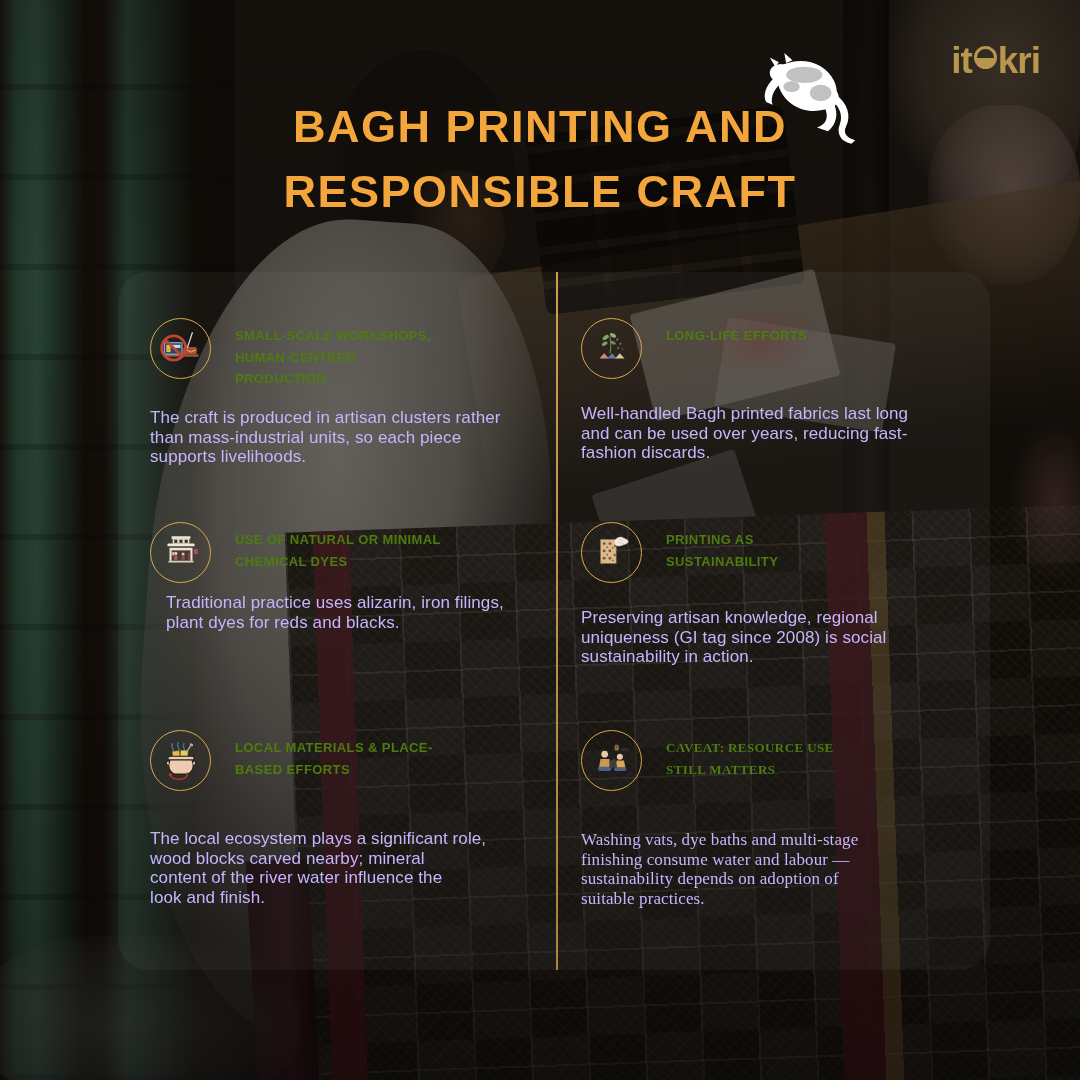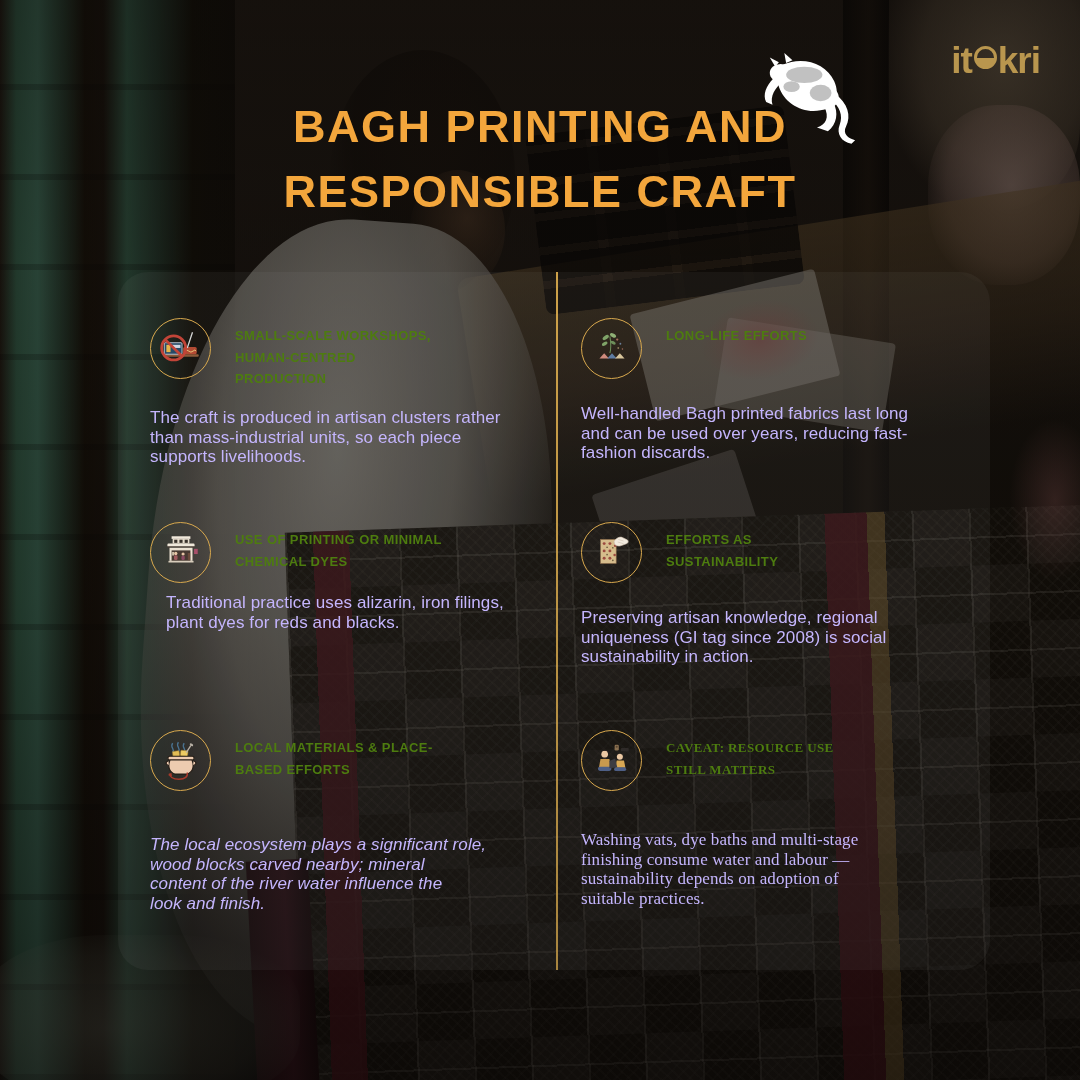--- a/index.html
+++ b/index.html
@@ -213,21 +213,21 @@
           <circle cx="17" cy="22.5" r="1.6" fill="#e8c5a5"></circle>
           <rect x="15.3" y="24.2" width="3.4" height="4.5" rx="1.2" fill="#a05a5e"></rect>
           <circle cx="24" cy="23" r="1.5" fill="#e8c5a5"></circle>
           <rect x="22.4" y="24.6" width="3.2" height="4.2" rx="1.2" fill="#8a4a62"></rect>
           <rect x="13.6" y="21" width="1.6" height="3.4" fill="#e0d0b8"></rect>
           <rect x="28.5" y="22" width="2.2" height="7" fill="#6a4a3a"></rect>
           <rect x="34.5" y="18" width="3.5" height="5" fill="#a8506a"></rect>
           <rect x="10" y="29.5" width="24" height="1.6" fill="#d8cdbc"></rect>
         </svg>
       </div>
-      <div class="feat-title">USE OF PRINTING OR MINIMAL
+      <div class="feat-title">USE OF NATURAL OR MINIMAL
 CHEMICAL DYES</div>
     </div>
     <div class="feat-body" style="top:71px;margin-left:16px;">Traditional practice uses alizarin, iron filings,
 plant dyes for reds and blacks.</div>
   </div>
 
   <div class="abs feature" style="left:581px;top:522px;">
     <div class="feat-head">
       <div class="icon-circle">
         <svg viewBox="0 0 44 44" width="46" height="46">
@@ -245,21 +245,21 @@
           <g fill="#6a5a3a">
             <circle cx="17.3" cy="16.5" r="0.8"></circle>
               <circle cx="22.8" cy="17" r="0.8"></circle>
             <circle cx="17.3" cy="23.5" r="0.8"></circle>
               <circle cx="22.8" cy="29" r="0.8"></circle>
           </g>
           <path d="M24 11 c2 -3.5 5.5 -5 8 -3.8 l4.5 2.2 c1.6 1 1.1 3.2 -0.6 3.7 l-5.5 2 c-2.2 .7 -4.6 0 -6 -1.8 z" fill="#f2ebdf" stroke="#c8b8a8" stroke-width="0.6"></path>
           <path d="M28 9 l5 1.5 M27.5 11.5 l5.5 1.6" stroke="#c8b8a8" stroke-width="0.5" fill="none"></path>
         </svg>
       </div>
-      <div class="feat-title">EFFORTS AS
+      <div class="feat-title">PRINTING AS
 SUSTAINABILITY</div>
     </div>
     <div class="feat-body" style="top:86px;">Preserving artisan knowledge, regional
 uniqueness (GI tag since 2008) is social
 sustainability in action.</div>
   </div>
 
   <div class="abs feature" style="left:150px;top:730px;">
     <div class="feat-head">
       <div class="icon-circle">
@@ -275,21 +275,21 @@
           <path d="M11.5 21 h21 c2.5 6 .8 11.5 -4.5 13.5 h-12 c-5.3 -2 -7 -7.5 -4.5 -13.5 z" fill="#edcbb0" stroke="#241c16" stroke-width="1.1"></path>
           <path d="M10 22 c-3 .2 -3 4.2 .5 4" stroke="#241c16" stroke-width="1" fill="#edcbb0"></path>
           <path d="M34 22 c3 .2 3 4.2 -.5 4" stroke="#241c16" stroke-width="1" fill="#edcbb0"></path>
           <path d="M28 33 q1 6 -8 6.5 q-8.5 0 -9 -5.5" stroke="#a83a2c" stroke-width="1.4" fill="none"></path>
           <polygon points="9.5,35.5 12.8,33.3 13.4,36.8" fill="#a83a2c"></polygon>
         </svg>
       </div>
       <div class="feat-title">LOCAL MATERIALS &amp; PLACE-
 BASED EFFORTS</div>
     </div>
-    <div class="feat-body" style="top:105px;font-style:italic;">The local ecosystem plays a significant role,
+    <div class="feat-body" style="top:99px;">The local ecosystem plays a significant role,
 wood blocks carved nearby; mineral
 content of the river water influence the
 look and finish.</div>
   </div>
 
   <div class="abs feature" style="left:581px;top:730px;font-family:Liberation Serif, serif;">
     <div class="feat-head">
       <div class="icon-circle">
         <svg viewBox="0 0 44 44" width="46" height="46">
           <rect x="24.5" y="6.5" width="4" height="5.5" rx="1.2" fill="#8a7050"></rect>

